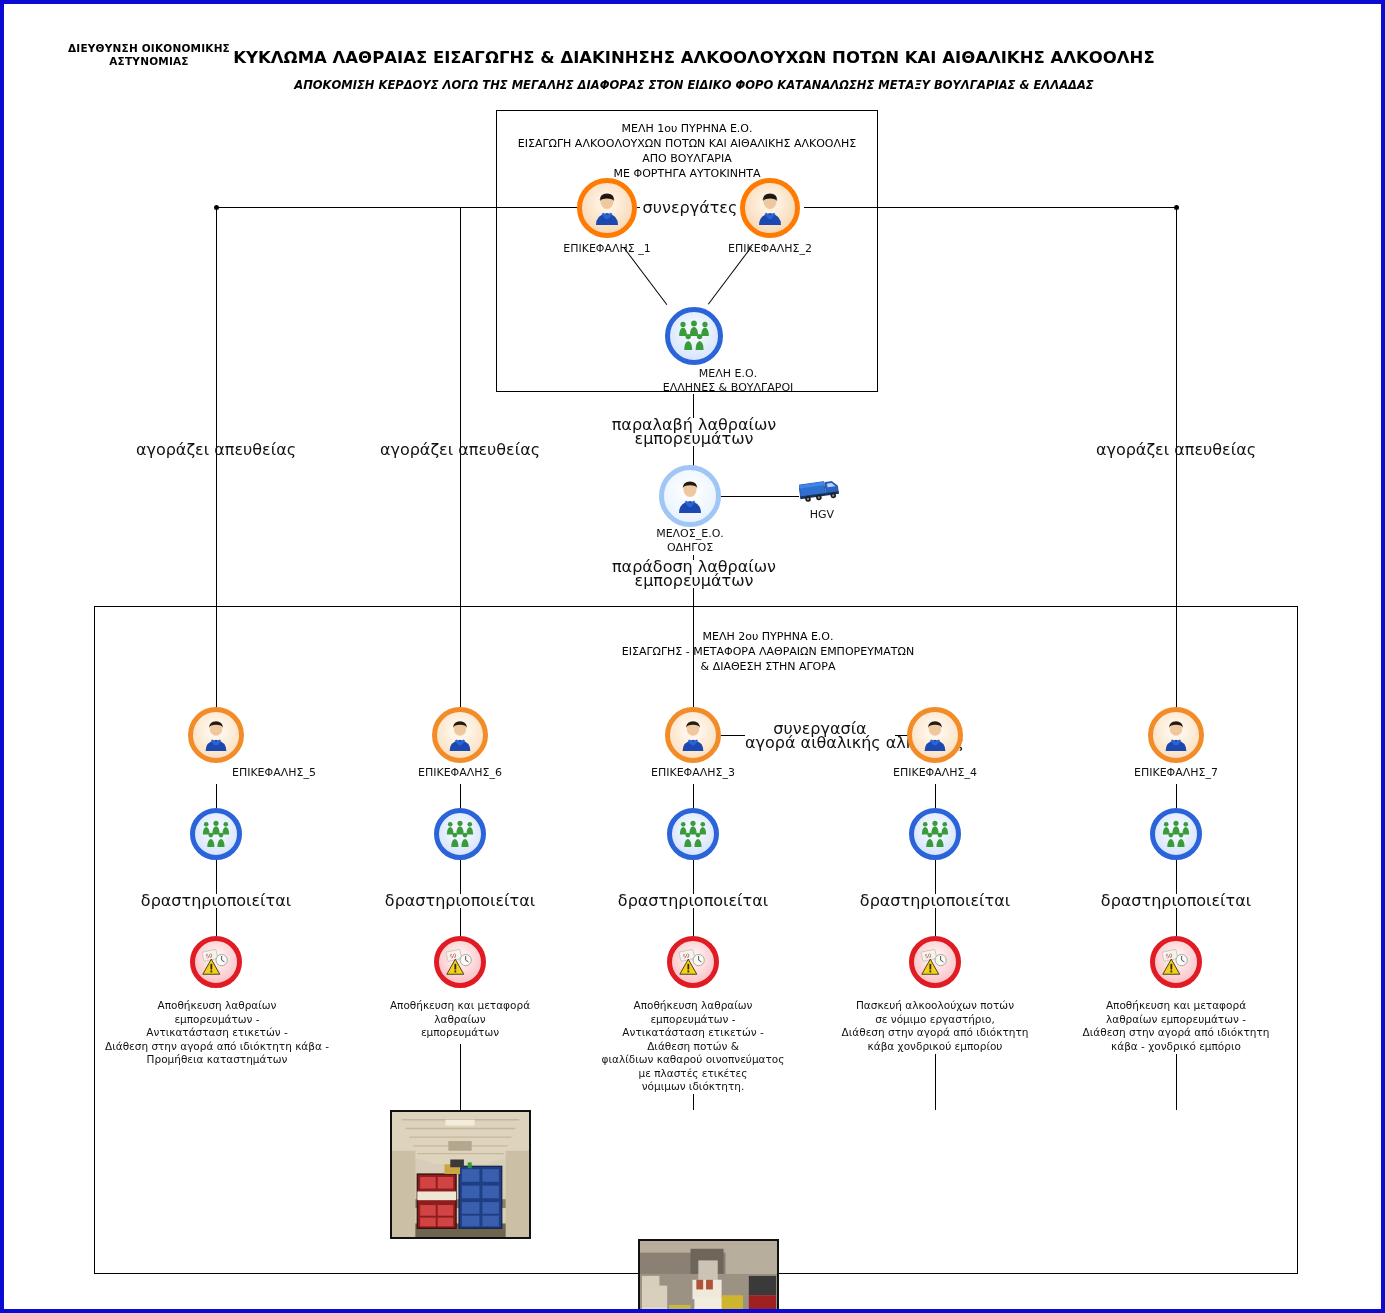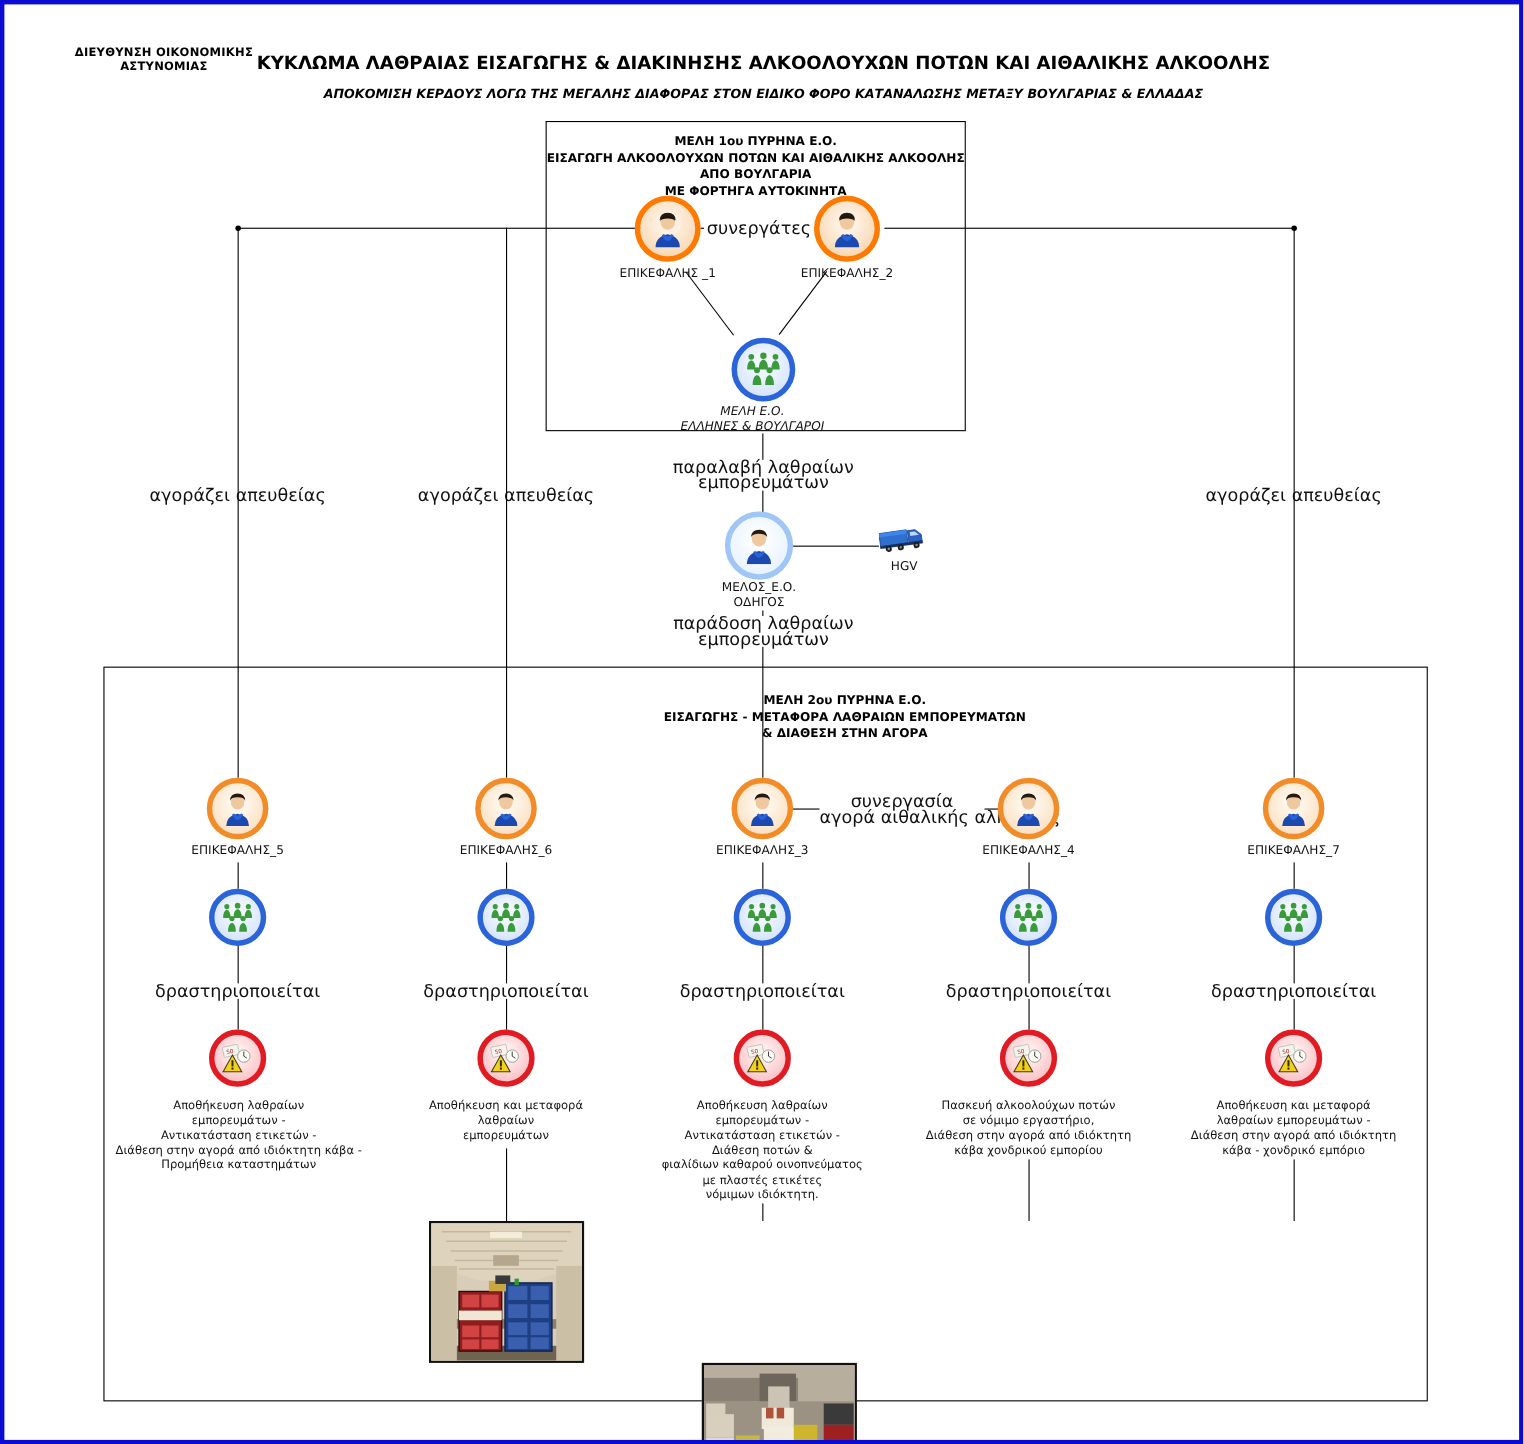--- a/index.html
+++ b/index.html
@@ -22,21 +22,21 @@
   }
   .main-title{
     font-size:16.5px;font-weight:bold;color:#000;
     text-align:center;white-space:nowrap;letter-spacing:0px;
   }
   .sub-title{
     font-size:11.5px;font-weight:bold;font-style:italic;color:#000;
     text-align:center;white-space:nowrap;
   }
   .box-title{
-    font-size:11px;font-weight:bold;color:#000;
+    font-size:11px;font-weight:normal;color:#000;
     line-height:15px;text-align:center;
   }
   .node-label{
     font-size:11px;color:#111;line-height:14px;text-align:center;
     white-space:nowrap;
   }
   .edge-label{
     font-size:16px;color:#111;line-height:14px;text-align:center;
     white-space:nowrap;
   }
@@ -169,21 +169,21 @@
           <path d="M13.8 16 q0 -8.2 4.2 -9.2 q4.2 1 4.2 9.2 z"></path>
         <circle cx="29" cy="4.4" r="2.6"></circle>
           <path d="M25.2 16 q0 -7.6 3.8 -8.4 q3.8 0.8 3.8 8.4 z"></path>
         <circle cx="12.2" cy="16.6" r="2.7"></circle>
           <path d="M8.2 30 q0 -8 4 -9 q4 1 4 9 z"></path>
         <circle cx="23.6" cy="16.6" r="2.7"></circle>
           <path d="M19.6 30 q0 -8 4 -9 q4 1 4 9 z"></path>
       </g>
     </svg>
   </div>
-  <div class="abs node-label" style="left:560px;top:363px;width:240px;font-style:italic;">
+  <div class="abs node-label" style="left:604px;top:363px;width:240px;">
     <div>ΜΕΛΗ Ε.Ο.</div>
     <div>ΕΛΛΗΝΕΣ &amp; ΒΟΥΛΓΑΡΟΙ</div>
   </div>
 
   <div class="abs vline" style="left:689px;top:390px;height:73px;"></div>
 
   <div class="abs edge-label" style="left:580px;top:414px;width:220px;background:#fff;">
     <div>παραλαβή λαθραίων</div>
     <div>εμπορευμάτων</div>
   </div>
@@ -238,21 +238,21 @@
   </div>
 
   <div class="abs node node-orange" style="left:184px;top:703px;width:56px;height:56px;">
     <svg width="32" height="32" viewBox="0 0 34 34">
       <ellipse cx="17" cy="10.5" rx="6.6" ry="7.4" fill="#f0c8a0"></ellipse>
       <path d="M9.6 9.5 q0.4 -7 7.4 -7 q7 0 7.4 7 q-1.2 -3.3 -7.4 -3.3 q-6.2 0 -7.4 3.3z" fill="#231a12"></path>
       <path d="M6 34 q0 -10 11 -12 q11 2 11 12 z" fill="#1c49b0"></path>
       <path d="M13.6 21.8 q3.4 4.4 6.8 0 l2 1 q-3 5.4 -5.4 5.4 q-2.4 0 -5.4 -5.4z" fill="#2a62d8"></path>
     </svg>
   </div>
-  <div class="abs node-label" style="left:112px;top:762px;width:200px;">ΕΠΙΚΕΦΑΛΗΣ_5</div>
+  <div class="abs node-label" style="left:112px;top:762px;width:200px;text-align:right;">ΕΠΙΚΕΦΑΛΗΣ_5</div>
 
   <div class="abs vline" style="left:212px;top:780px;height:24px;"></div>
 
   <div class="abs node node-blue" style="left:186px;top:804px;width:52px;height:52px;">
     <svg width="32" height="29" viewBox="0 0 36 32">
       <g fill="#3a9b3a">
         <circle cx="7" cy="4.4" r="2.6"></circle>
           <path d="M3.2 16 q0 -7.6 3.8 -8.4 q3.8 0.8 3.8 8.4 z"></path>
         <circle cx="18" cy="3.4" r="2.9"></circle>
           <path d="M13.8 16 q0 -8.2 4.2 -9.2 q4.2 1 4.2 9.2 z"></path>

